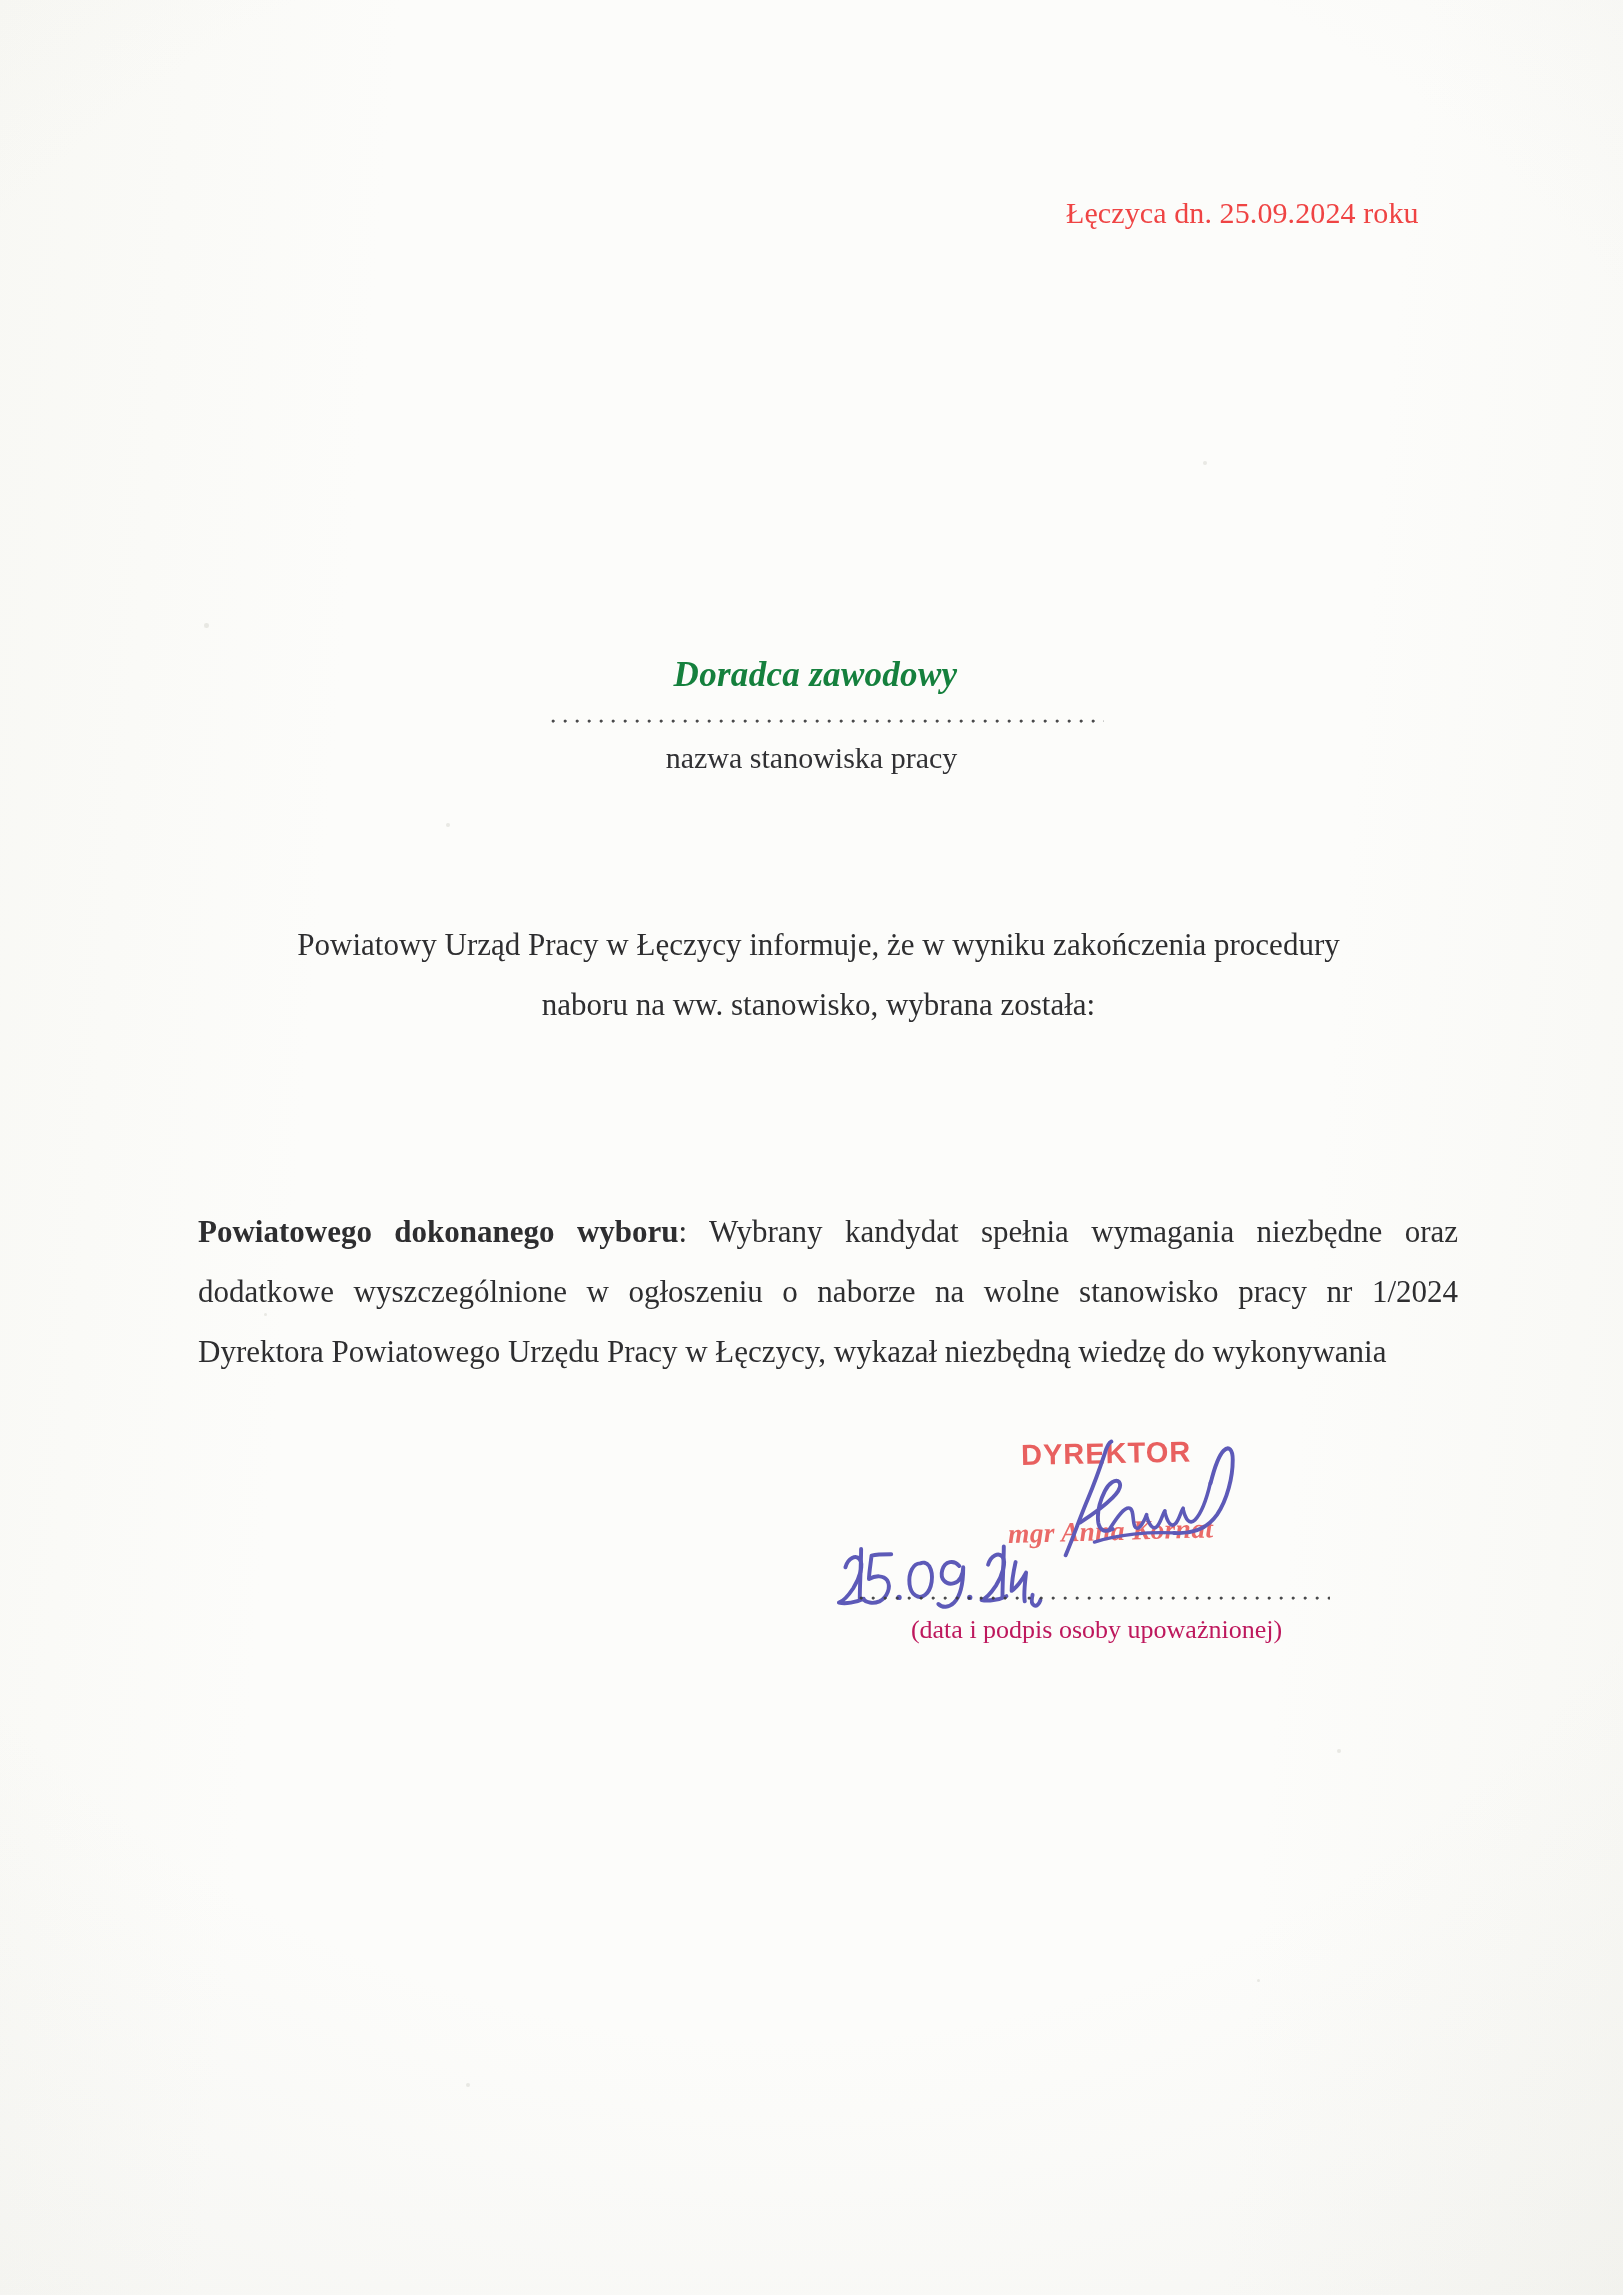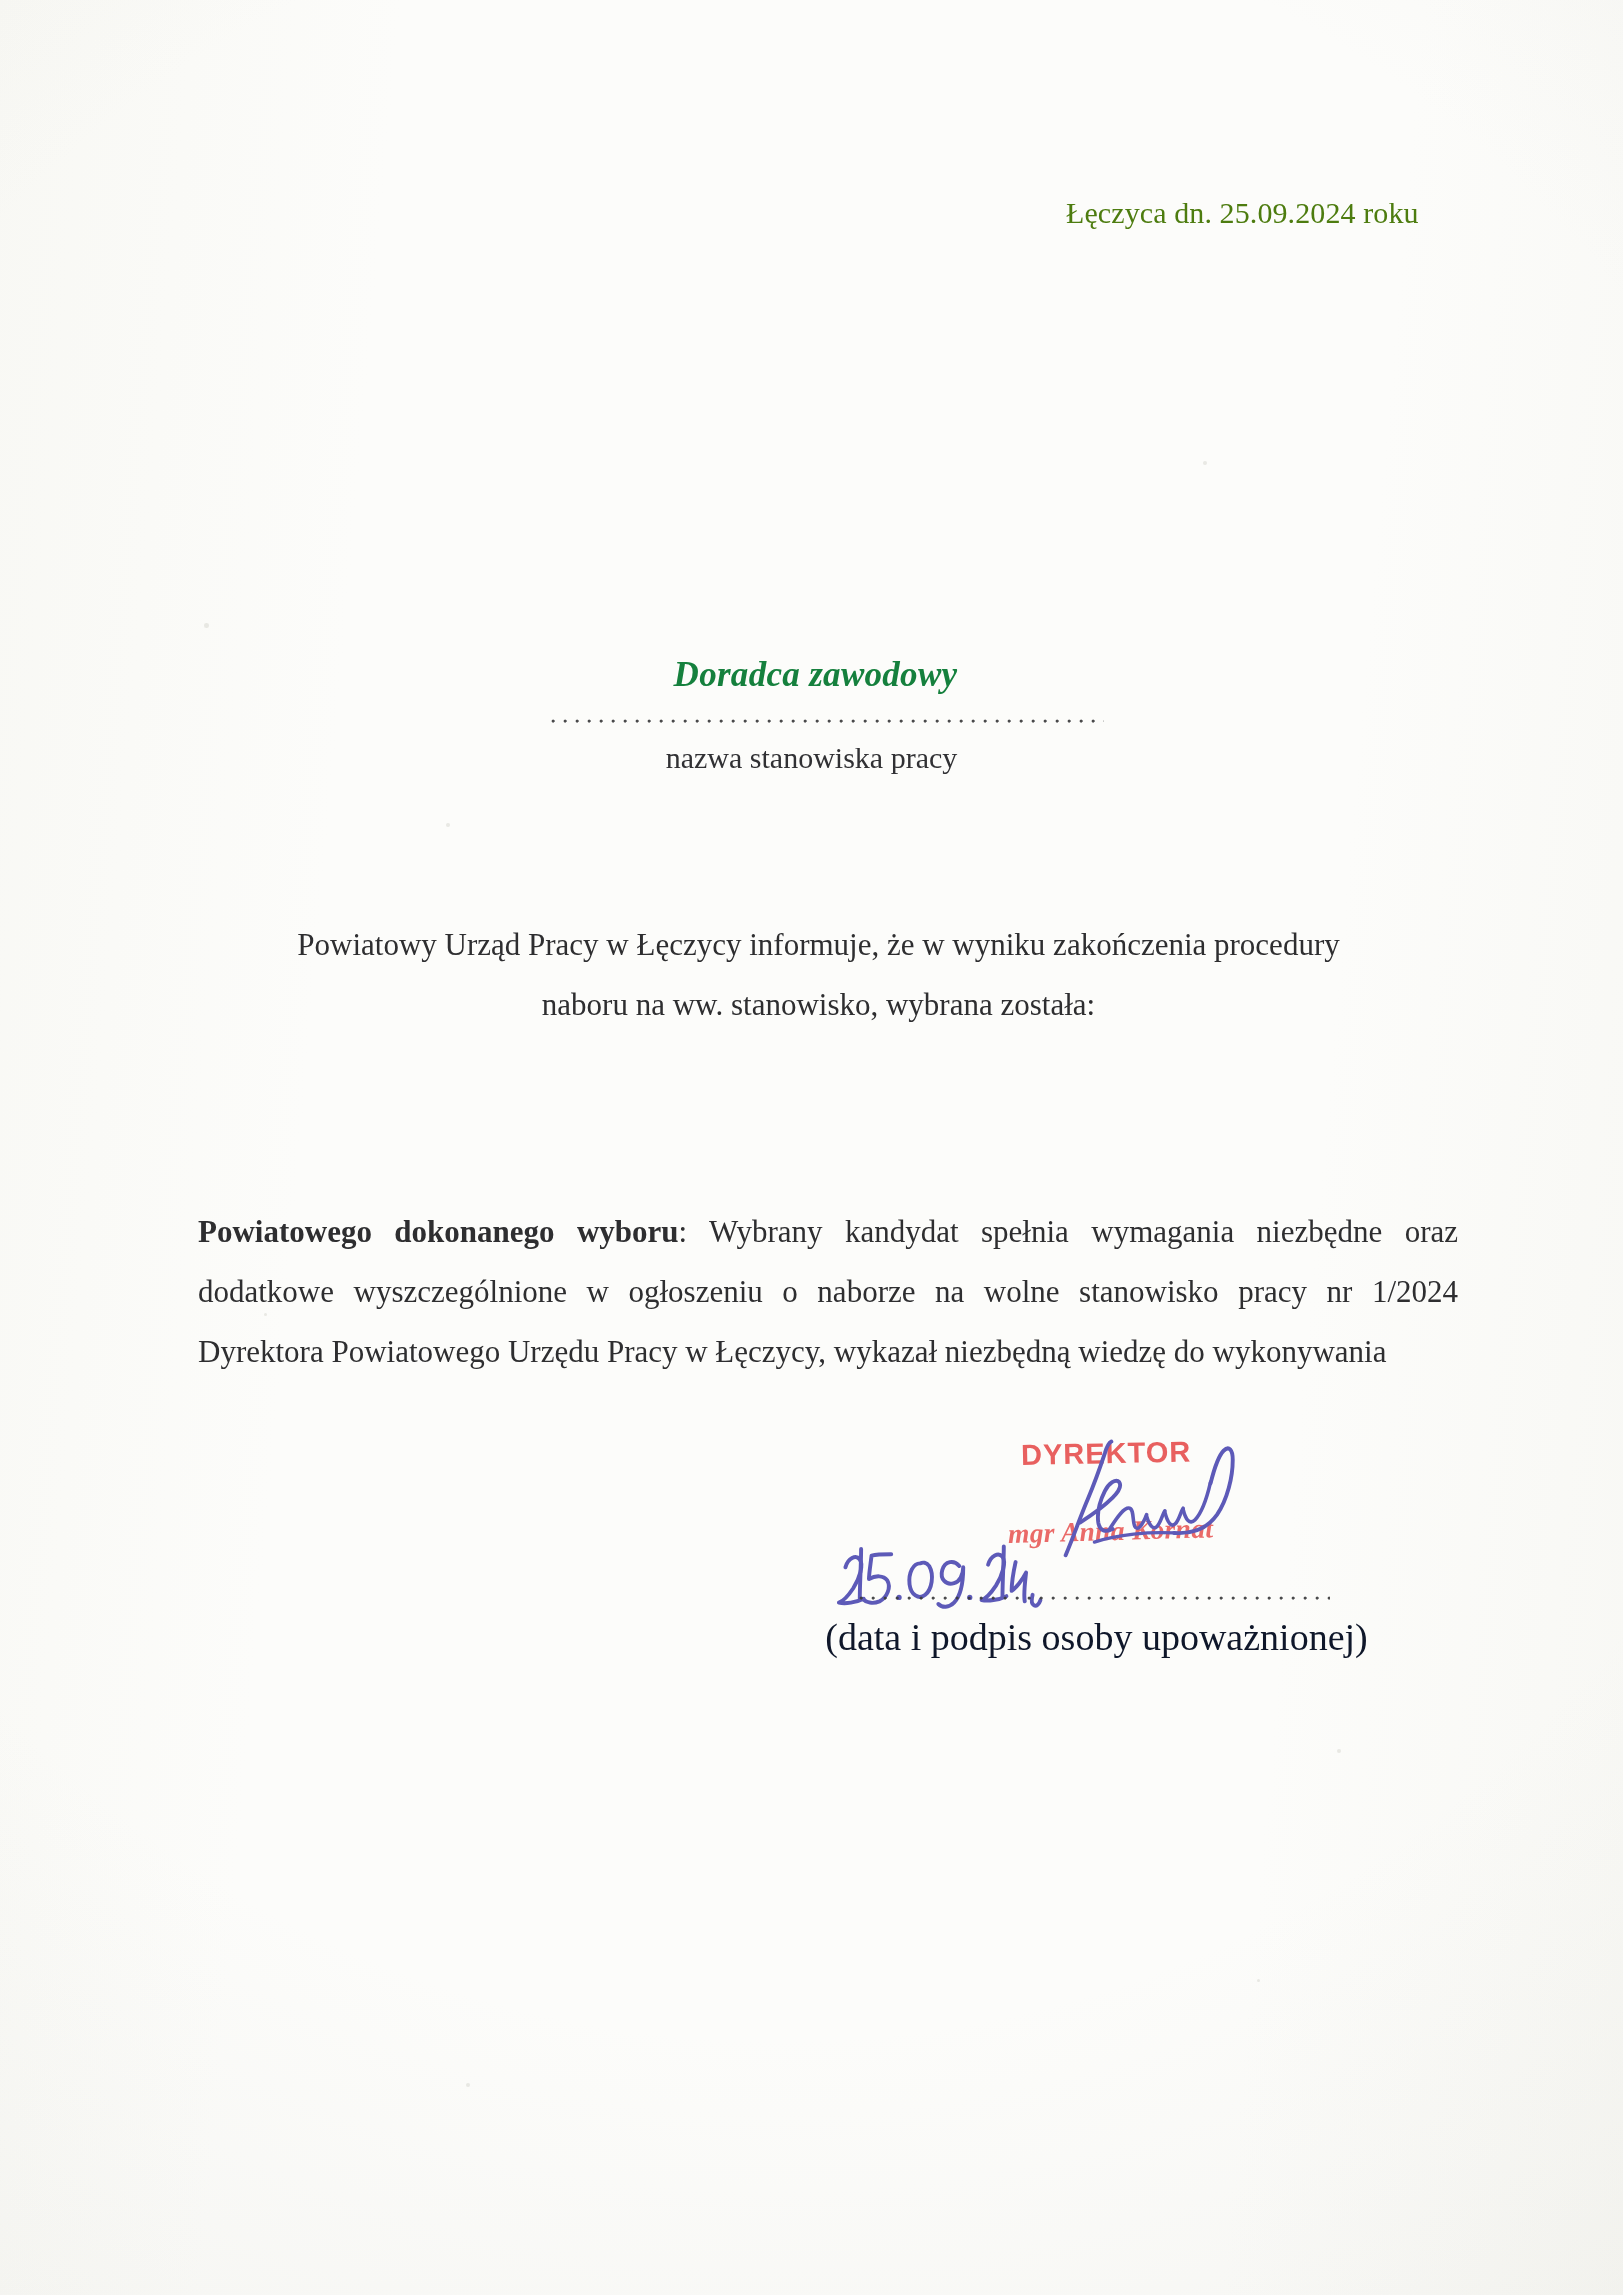--- a/index.html
+++ b/index.html
@@ -39,21 +39,21 @@
   }
 
   
   .date-line {
     position: absolute;
     left: 1066px;
     top: 196px;
     font-size: 30px;
     letter-spacing: 0.1px;
     white-space: nowrap;
-    color: #4d7c0f;
+    color: #ef4444;
   }
 
   
   .doc-title {
     position: absolute;
     left: 0;
     right: 0;
     top: 564px;
     text-align: center;
     font-weight: bold;
@@ -190,22 +190,22 @@
     height: 79px;
     pointer-events: none;
   }
 
   .caption-signature {
     position: absolute;
     left: 805px;
     width: 583px;
     top: 1615px;
     text-align: center;
-    font-size: 38px;
-    color: #0f172a;
+    font-size: 26px;
+    color: #be185d;
   }
 </style>
 </head>
 <body>
 
 <div class="page">
 
   <div class="scan-tint"></div>
   <div class="scan-speck" style="left:204px;top:623px;width:4.6px;height:4.6px;"></div>
   <div class="scan-speck" style="left:446px;top:823px;width:3.9px;height:3.9px;"></div>

